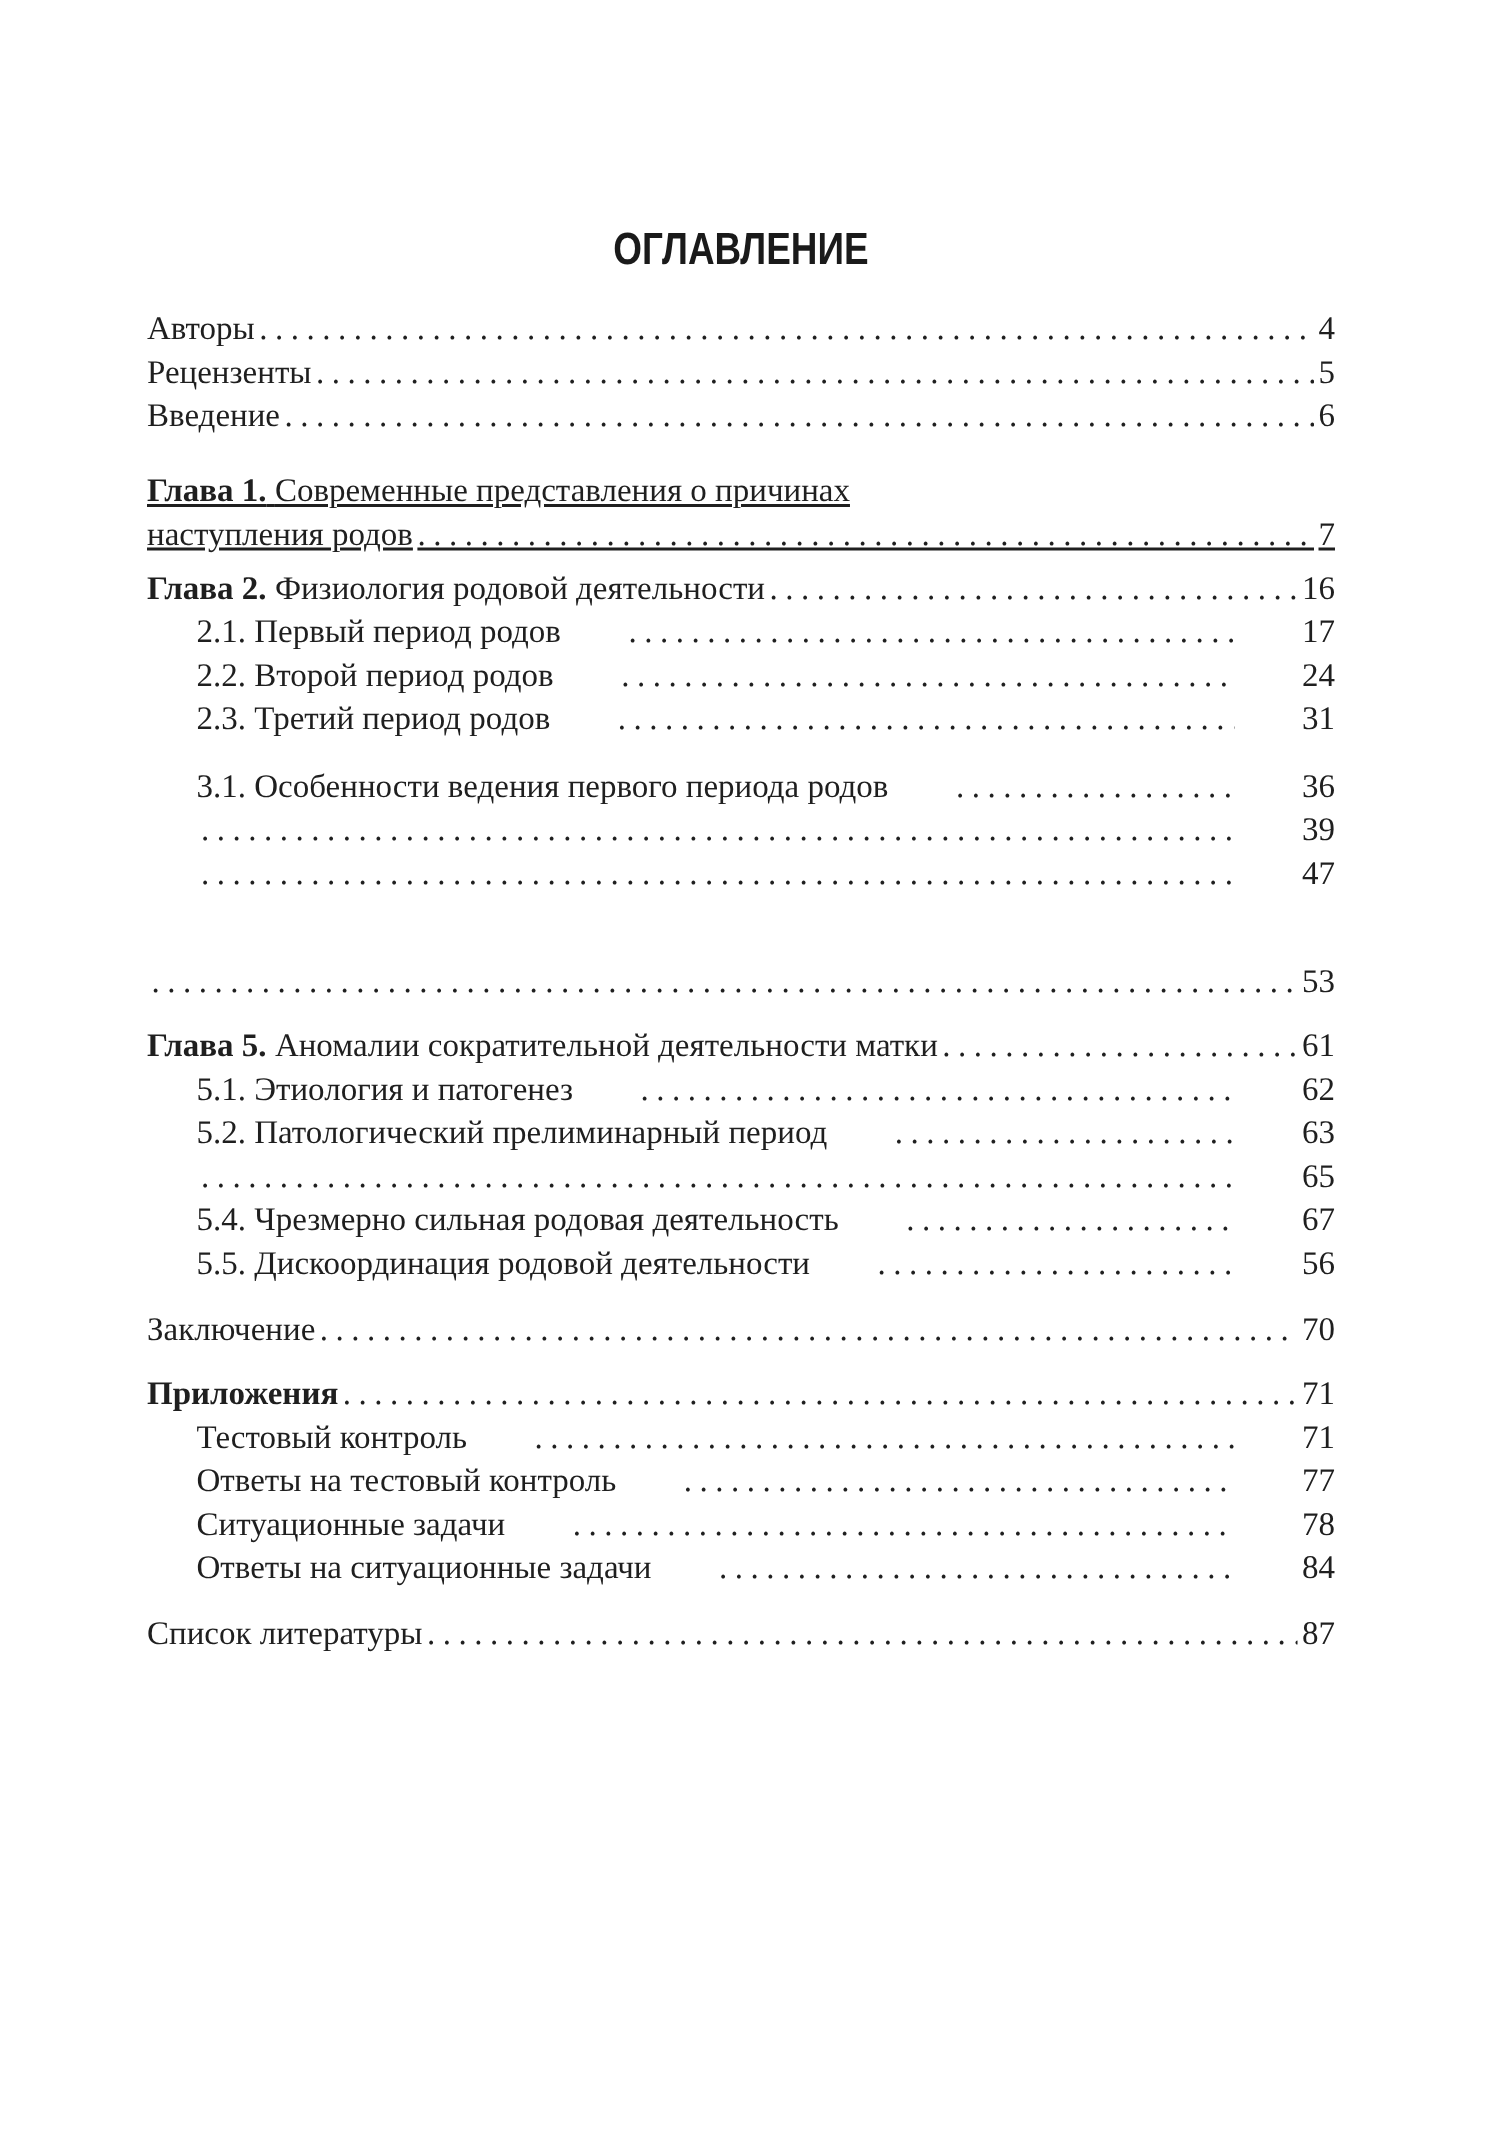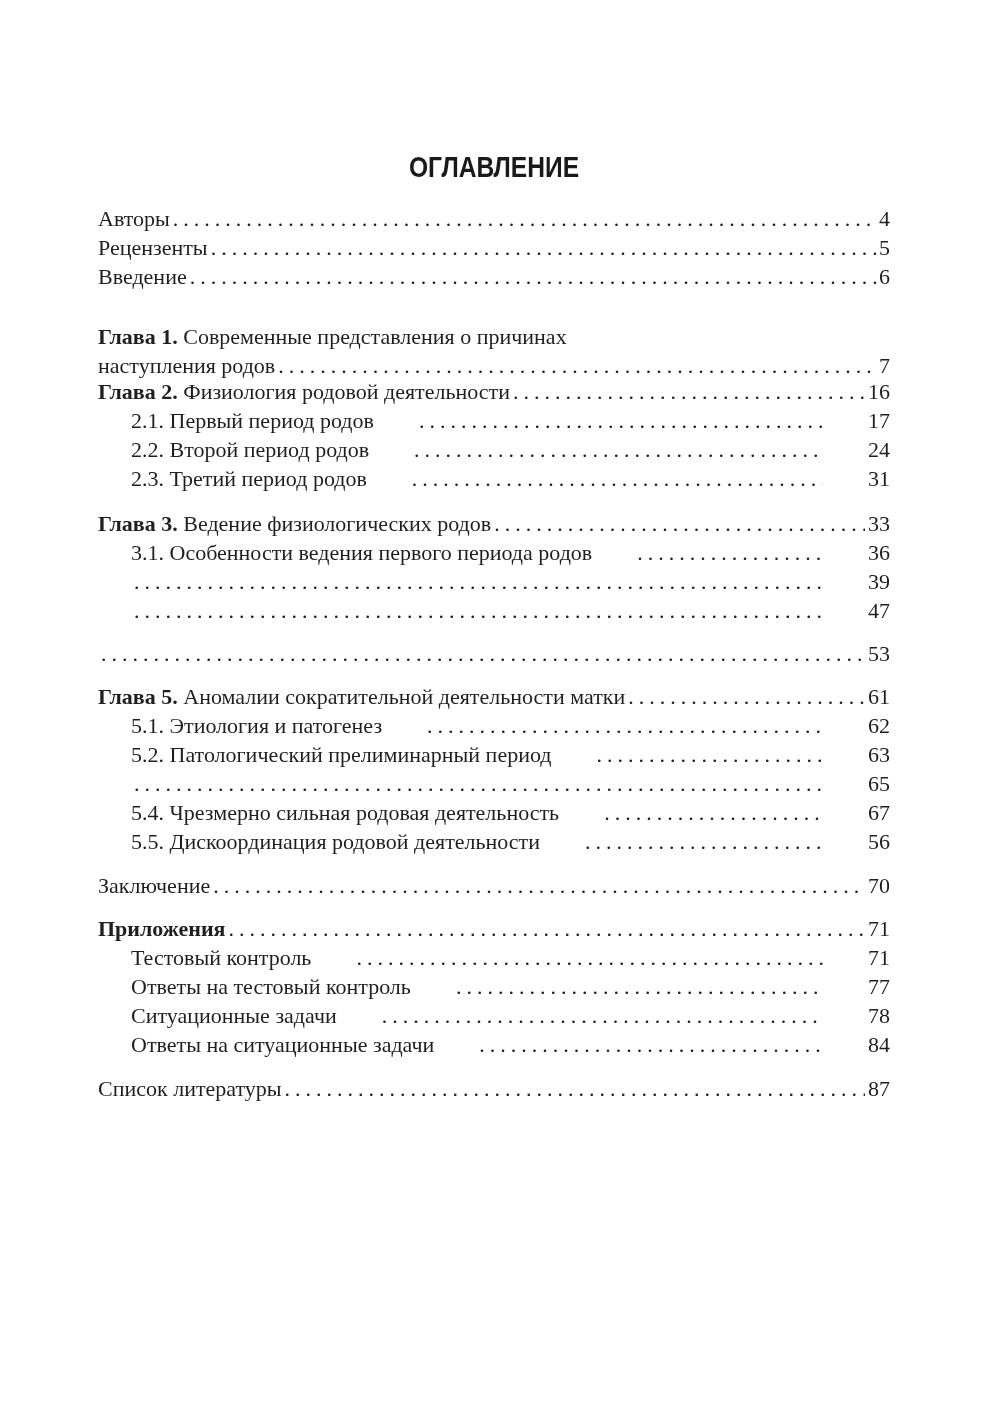--- a/index.html
+++ b/index.html
@@ -36,21 +36,21 @@
       <span class="leader"></span>
       <span class="page-num">5</span>
     </div>
     <div class="row">
       <span class="text">Введение</span>
       <span class="leader"></span>
       <span class="page-num">6</span>
     </div>
   </div>
 
-  <div class="toc" style="top:322px;">
+  <div class="toc" style="top:312px;text-decoration:underline;">
     <div class="row">
       <span class="text"><b>Глава 1.</b> <span>Современные представления о причинах</span></span>
     </div>
     <div class="row">
       <span class="text">наступления родов</span>
       <span class="leader"></span>
       <span class="page-num">7</span>
     </div>
   </div>
 
@@ -71,25 +71,20 @@
       <span class="page-num">24</span>
     </div>
     <div class="row indent">
       <span class="text">2.3. Третий период родов</span>
       <span class="leader"></span>
       <span class="page-num">31</span>
     </div>
   </div>
 
   <div class="toc" style="top:509px;">
-    <div class="row">
-      <span class="text"><b>Глава 3.</b> <span>Ведение физиологических родов</span></span>
-      <span class="leader"></span>
-      <span class="page-num">33</span>
-    </div>
     <div class="row indent">
       <span class="text">3.1. Особенности ведения первого периода родов</span>
       <span class="leader"></span>
       <span class="page-num">36</span>
     </div>
     <div class="row indent">
       <span class="leader"></span>
       <span class="page-num">39</span>
     </div>
     <div class="row indent">

